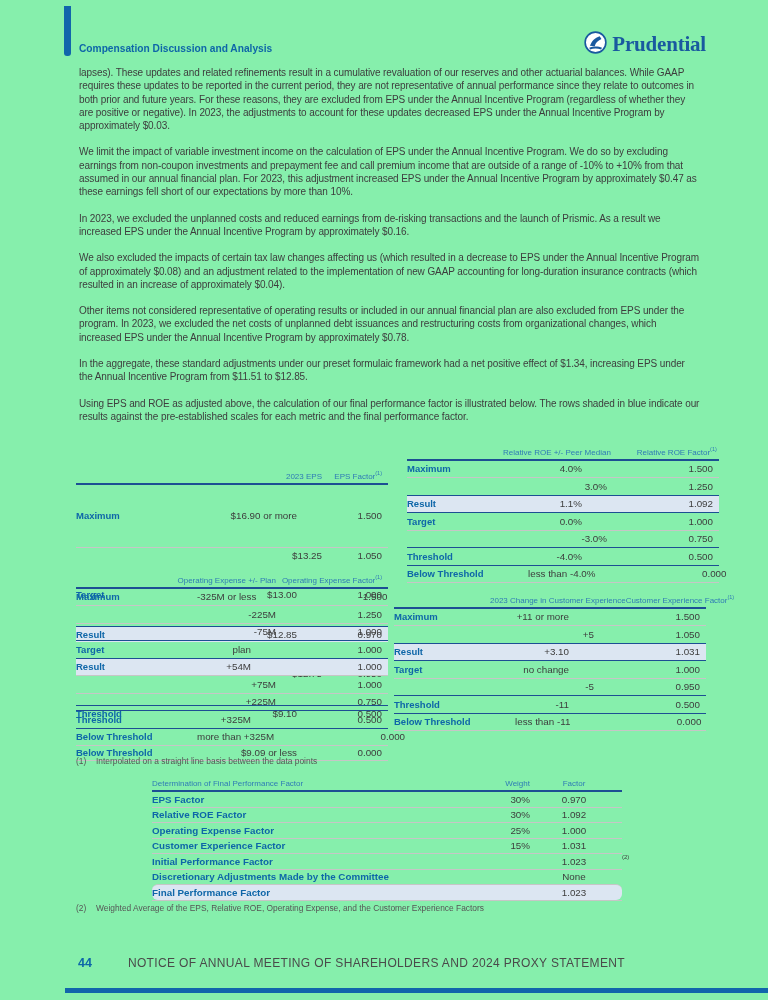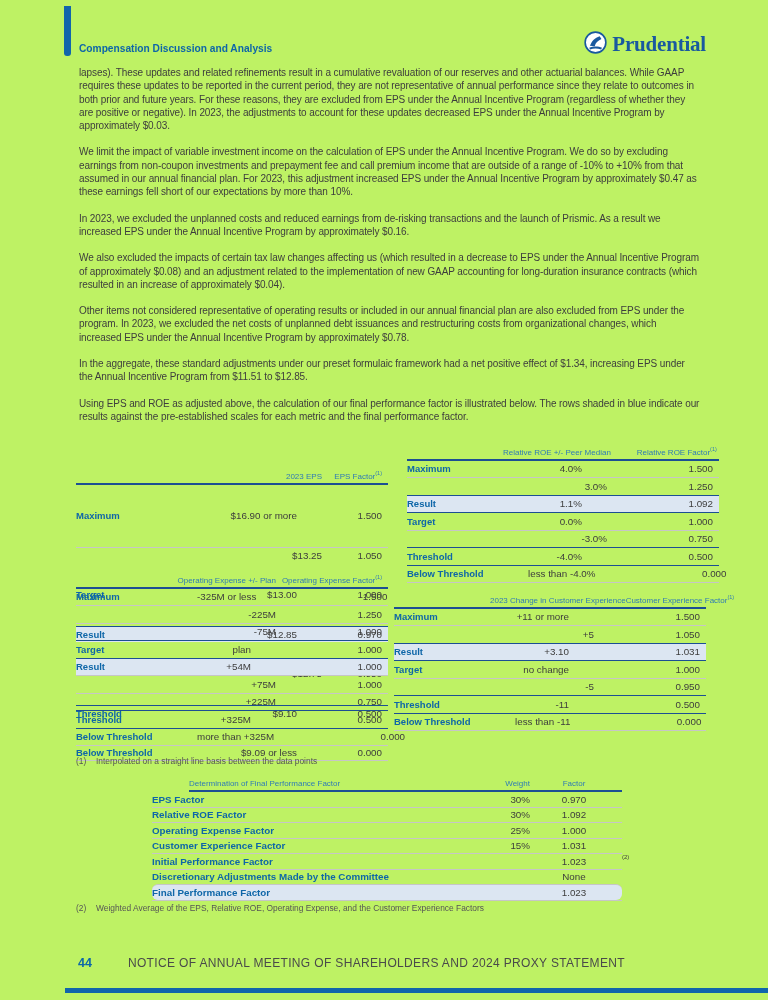--- a/index.html
+++ b/index.html
@@ -1,18 +1,18 @@
 <!DOCTYPE html>
 <html><head>
 <meta charset="utf-8">
 <style>
   * { margin:0; padding:0; box-sizing:border-box; }
   html,body { background:#ffffff; }
   .page {
-    position:relative; width:768px; height:1000px; background:#bef264;
+    position:relative; width:768px; height:1000px; background:#86efac;
     font-family:"Liberation Sans", sans-serif; color:#3d3d3d; overflow:hidden;
   }
   
   .top-accent { position:absolute; left:64px; top:6px; width:7px; height:50px;
     background:#1165ab; border-radius:0 0 3px 3px; }
   .section-title { position:absolute; left:79px; top:43px; font-size:10.2px;
     font-weight:bold; color:#0e66a8; }
   .logo { position:absolute; right:62px; top:31px; display:flex; align-items:center; gap:5px; }
   .logo-text { font-family:"Liberation Serif", serif; font-weight:bold;
     color:#19599f; font-size:21px; letter-spacing:-0.2px; }
@@ -37,21 +37,21 @@
   .st-h sup { font-size:5.5px; }
   
   .fn { position:absolute; left:76px; font-size:8.4px; color:#565656; display:flex; }
   .fn-marker { width:20px; flex:none; }
   #fn1 { top:756px; } #fn2 { top:903px; }
   
   .final-table { position:absolute; left:152px; top:779px; width:470px;
     font-size:9.8px; border-bottom:1px solid #c6c6c6; }
   .ft-row { display:grid; grid-template-columns:1fr 56px 92px; align-items:end;
     padding:1.5px 0 2px; border-top:1px solid #c6c6c6; }
-  .ft-row.ft-header { border-top:none; border-bottom:2px solid #1c4f93; padding:0 0 2px;margin-left:37px; }
+  .ft-row.ft-header { border-top:none; border-bottom:2px solid #1c4f93; padding:0 0 2px; }
   .ft-header + .ft-row { border-top:none; }
   .ft-row.shaded { background:#dce6f2;border-radius:6px; }
   .ft-label { font-weight:bold; color:#0e66a8; white-space:nowrap; }
   .ft-weight { text-align:right; white-space:nowrap; }
   .ft-factor { text-align:center; white-space:nowrap; padding-right:4px; position:relative; }
   .ft-factor sup { position:absolute; left:100%; top:-2px; font-size:6px; }
   .ft-h { font-size:8px; color:#2f7cb5; font-weight:normal; }
   .ft-h.ft-label-h { font-weight:normal; color:#2f7cb5; }
   
   .footer { position:absolute; left:78px; top:956px; display:flex; align-items:baseline; gap:27px; }

